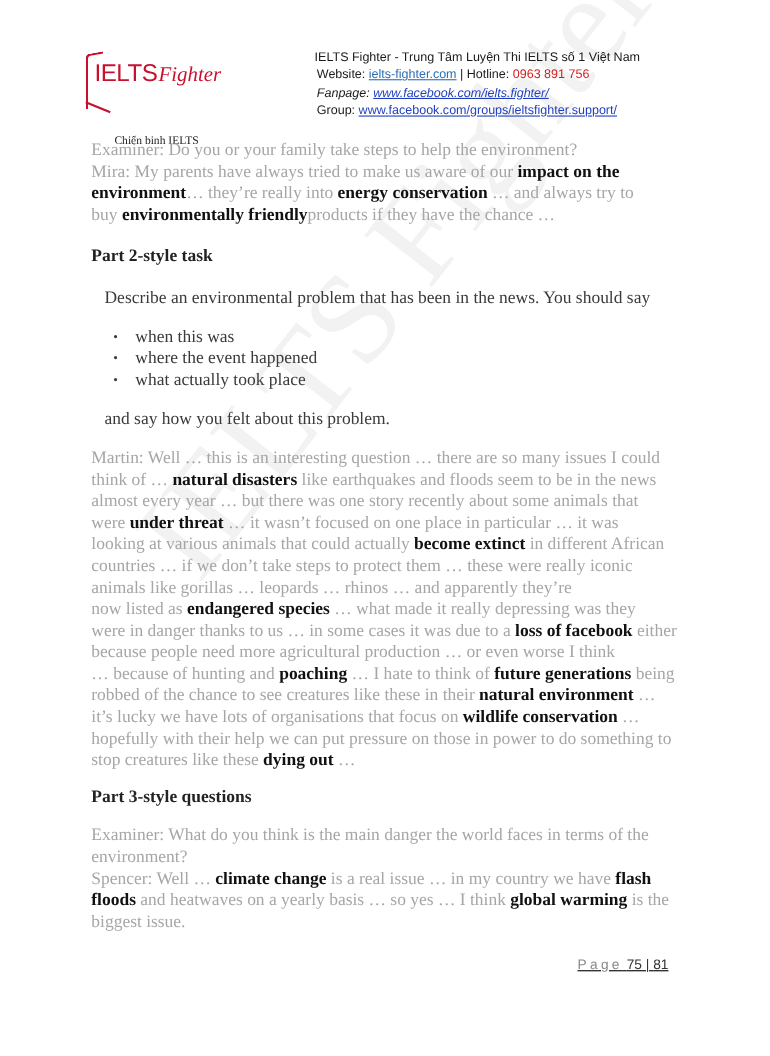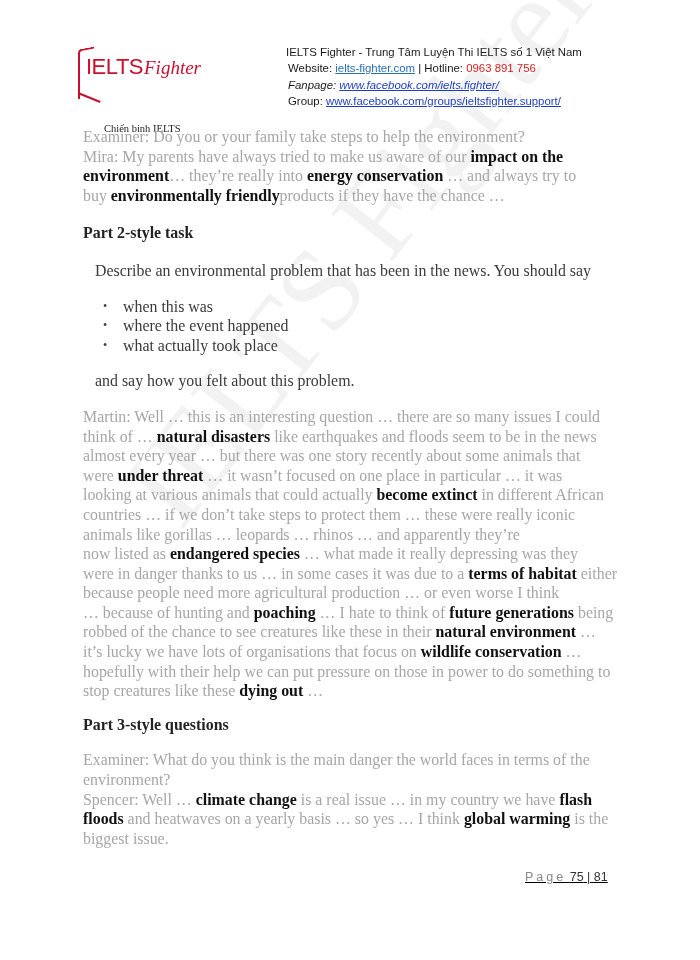--- a/index.html
+++ b/index.html
@@ -237,21 +237,21 @@
     <div style="height:16px"></div>
     <div>
       <span class="row">Martin:  Well … this is an interesting question … there are so many issues I could</span>
       <span class="row">think of … <b>natural disasters</b> like earthquakes and floods seem to be in the news</span>
       <span class="row">almost every year … but there was one story recently about some animals that</span>
       <span class="row">were <b>under threat</b> … it wasn’t focused on one place in particular … it was</span>
       <span class="row">looking at various animals that could actually <b>become extinct</b> in different African</span>
       <span class="row">countries … if we don’t take steps to protect them … these were really iconic</span>
       <span class="row">animals like gorillas … leopards … rhinos … and apparently they’re</span>
       <span class="row">now listed as <b>endangered species</b> …  what made it really depressing was they</span>
-      <span class="row">were in danger thanks to us … in some cases it was due to a <b>terms of habitat</b> either</span>
+      <span class="row">were in danger thanks to us … in some cases it was due to a <b>loss of facebook</b> either</span>
       <span class="row">because people need more agricultural production … or even worse I think</span>
       <span class="row">… because of hunting and <b>poaching</b> … I hate to think of <b>future generations</b> being</span>
       <span class="row">robbed of the chance to see creatures like these in their <b>natural environment</b> …</span>
       <span class="row">it’s lucky we have lots of organisations that focus on <b>wildlife conservation</b> …</span>
       <span class="row">hopefully with their help we can put pressure on those in power to do something to</span>
       <span class="row">stop creatures like these <b>dying out</b> …</span>
     </div>
 
     <div style="height:14px"></div>
     <div class="heading">Part 3-style questions</div>

